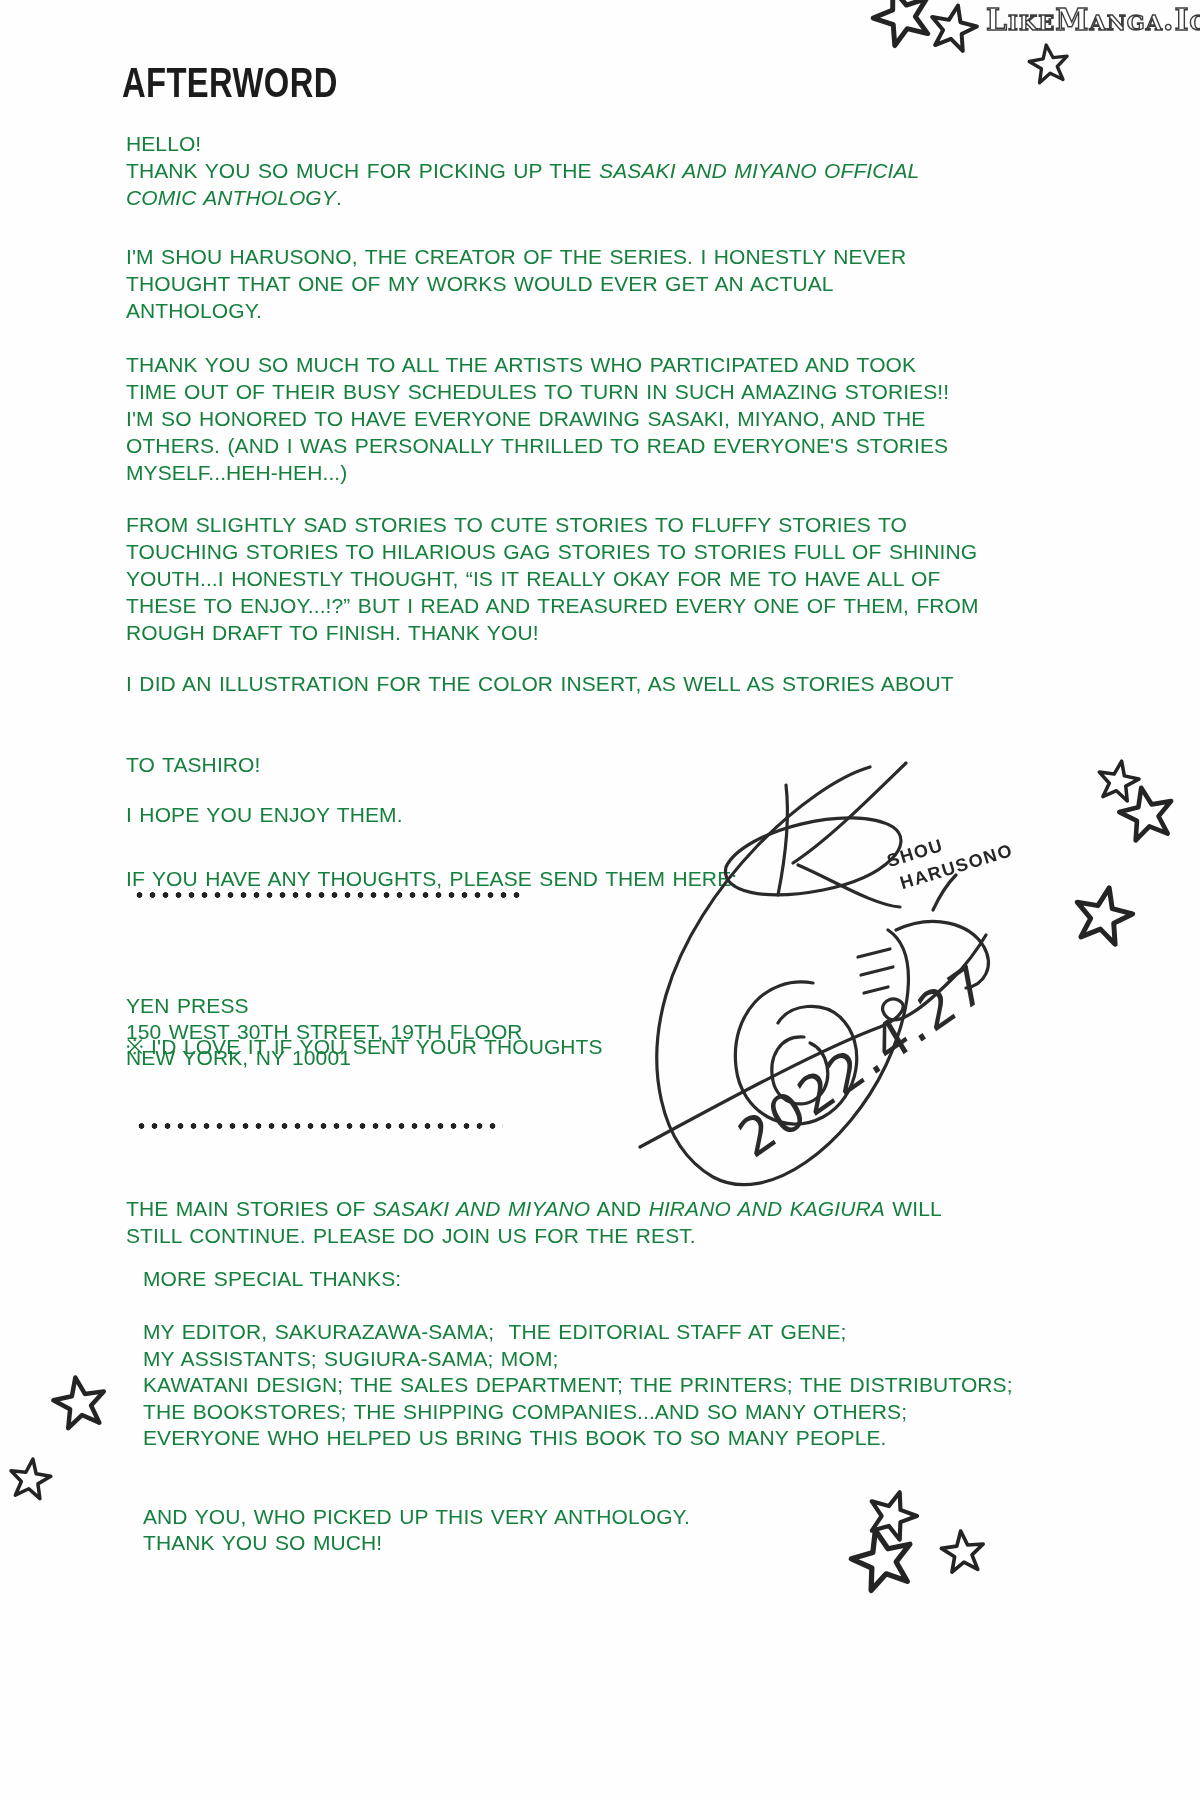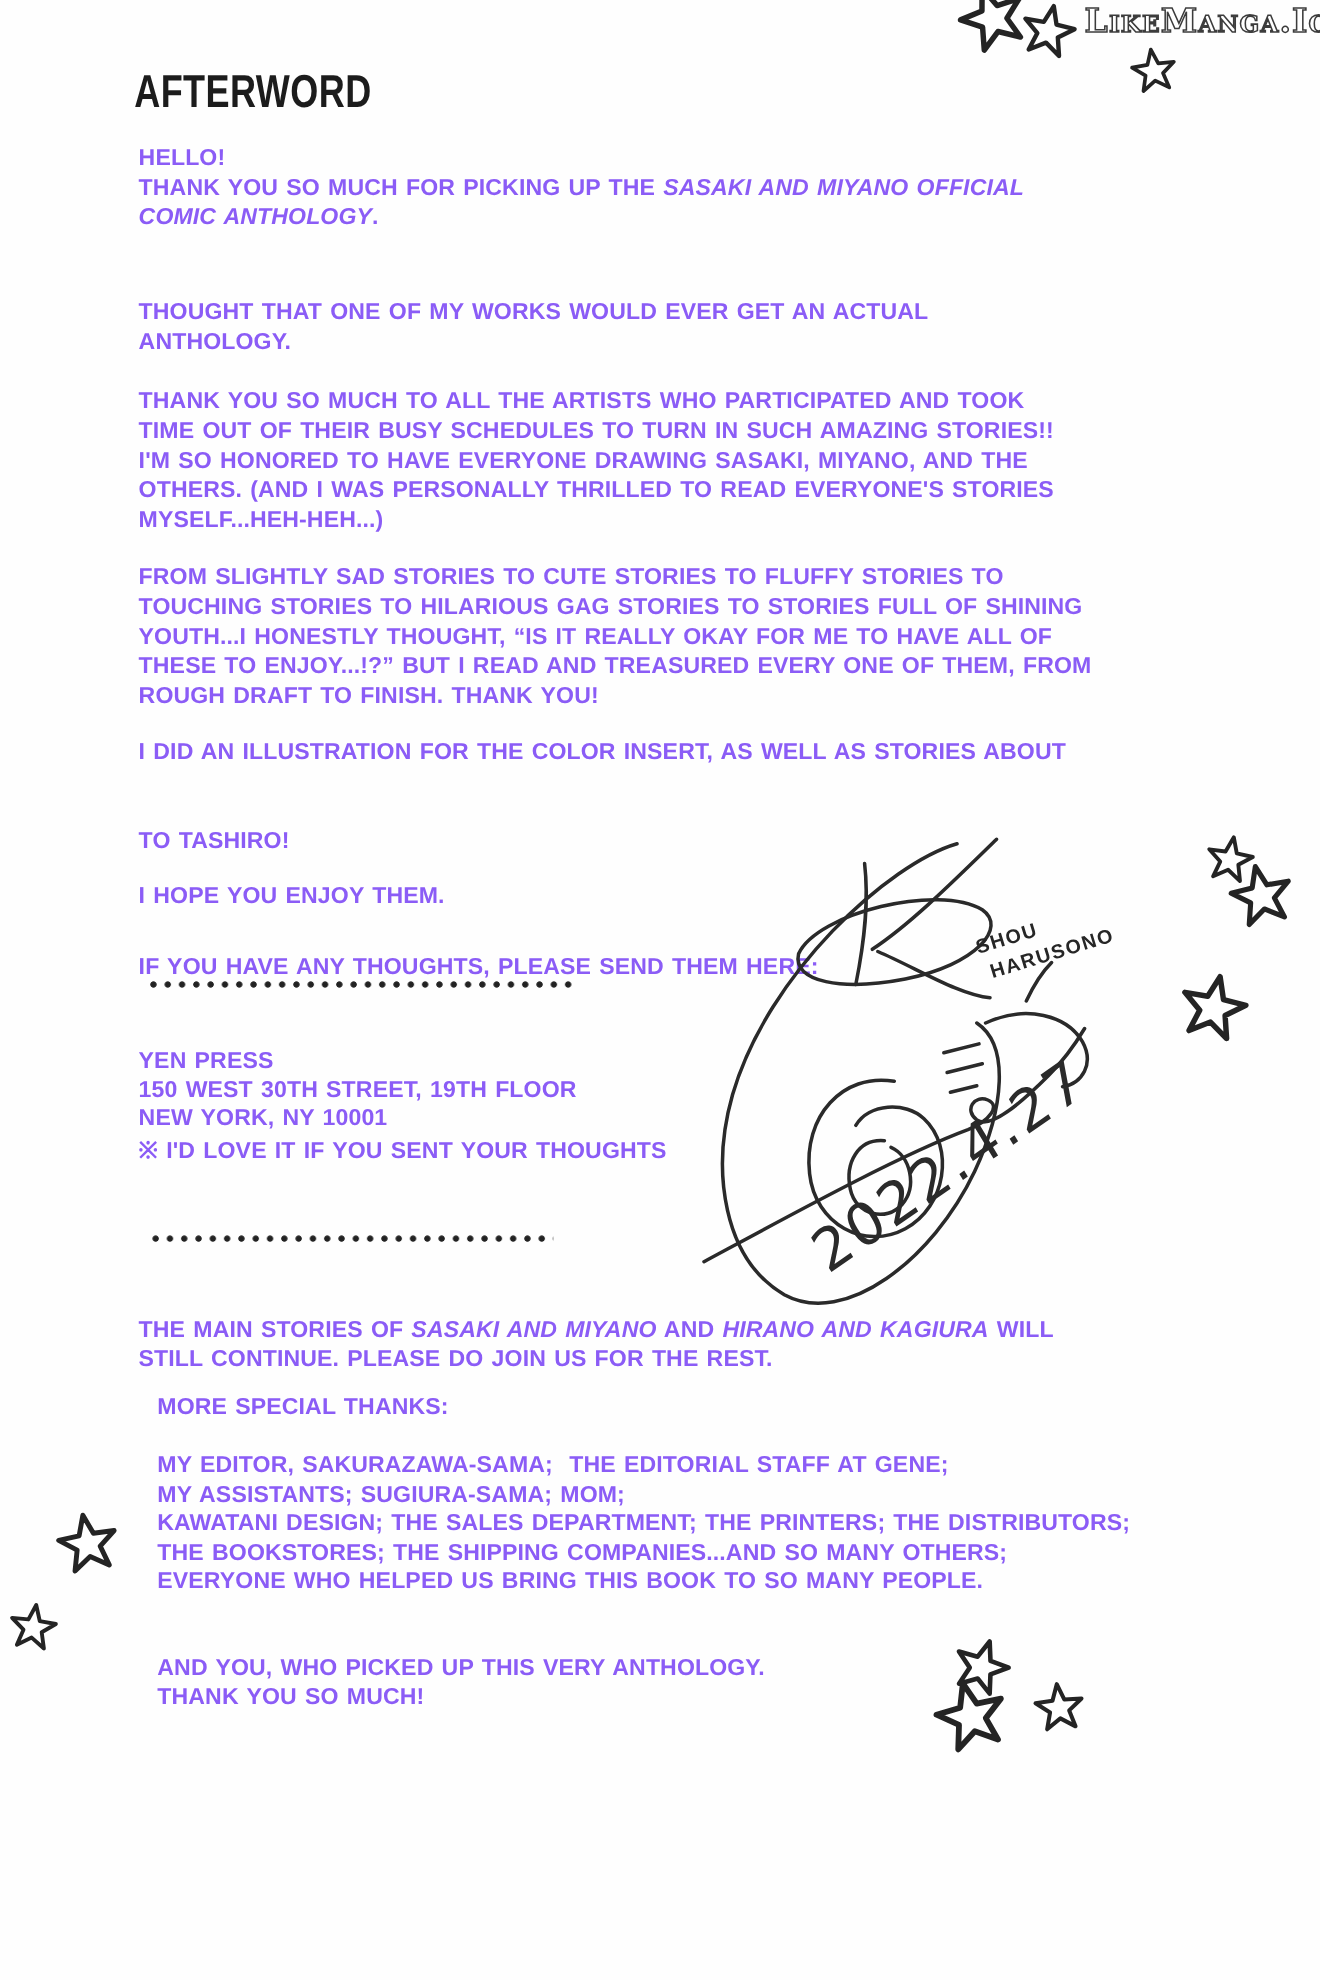--- a/index.html
+++ b/index.html
@@ -15,22 +15,22 @@
   }
 
   .title{
     position:absolute;left:122px;top:60px;
     font-size:42px;font-weight:700;letter-spacing:0.5px;line-height:46px;
     transform:scaleX(0.78);transform-origin:0 0;color:#1c1c1c;
   }
 
   .para{
     position:absolute;left:126px;width:900px;
-    font-size:21px;font-weight:700;line-height:27px;letter-spacing:0.1px;word-spacing:1.5px;
-    white-space:pre-wrap;color:#8b5cf6;
+    font-size:21px;font-weight:400;line-height:27px;letter-spacing:0.1px;word-spacing:1.5px;
+    white-space:pre-wrap;color:#15803d;
   }
   .para .it{font-style:italic;}
   .indent{left:143px;}
 
   .dotline{
     position:absolute;height:8px;
     background-image:radial-gradient(circle, #222 2.5px, transparent 3.2px);
     background-size:13px 8px;background-repeat:repeat-x;background-position:0 50%;
   }
   .dot1{left:133px;top:891px;width:390px;}
@@ -59,30 +59,30 @@
 </head>
 <body>
 
 <div class="page">
 
   <div class="watermark">LikeManga.Io</div>
 
   <div class="title">AFTERWORD</div>
 
   <div class="para" style="top:130px;"><span>HELLO!</span><br><span>THANK YOU SO MUCH FOR PICKING UP THE </span><span class="it">SASAKI AND MIYANO OFFICIAL</span><br><span class="it">COMIC ANTHOLOGY</span><span>.</span></div>
-  <div class="para" style="top:243px;"><br><span>THOUGHT THAT ONE OF MY WORKS WOULD EVER GET AN ACTUAL</span><br><span>ANTHOLOGY.</span></div>
+  <div class="para" style="top:243px;"><span>I'M SHOU HARUSONO, THE CREATOR OF THE SERIES. I HONESTLY NEVER</span><br><span>THOUGHT THAT ONE OF MY WORKS WOULD EVER GET AN ACTUAL</span><br><span>ANTHOLOGY.</span></div>
   <div class="para" style="top:351px;"><span>THANK YOU SO MUCH TO ALL THE ARTISTS WHO PARTICIPATED AND TOOK</span><br><span>TIME OUT OF THEIR BUSY SCHEDULES TO TURN IN SUCH AMAZING STORIES!!</span><br><span>I'M SO HONORED TO HAVE EVERYONE DRAWING SASAKI, MIYANO, AND THE</span><br><span>OTHERS. (AND I WAS PERSONALLY THRILLED TO READ EVERYONE'S STORIES</span><br><span>MYSELF...HEH-HEH...)</span></div>
   <div class="para" style="top:511px;"><span>FROM SLIGHTLY SAD STORIES TO CUTE STORIES TO FLUFFY STORIES TO</span><br><span>TOUCHING STORIES TO HILARIOUS GAG STORIES TO STORIES FULL OF SHINING</span><br><span>YOUTH...I HONESTLY THOUGHT, “IS IT REALLY OKAY FOR ME TO HAVE ALL OF</span><br><span>THESE TO ENJOY...!?” BUT I READ AND TREASURED EVERY ONE OF THEM, FROM</span><br><span>ROUGH DRAFT TO FINISH. THANK YOU!</span></div>
   <div class="para" style="top:670px;"><span>I DID AN ILLUSTRATION FOR THE COLOR INSERT, AS WELL AS STORIES ABOUT</span><br><br><br><span>TO TASHIRO!</span></div>
   <div class="para" style="top:801px;"><span>I HOPE YOU ENJOY THEM.</span></div>
   <div class="para" style="top:865px;"><span>IF YOU HAVE ANY THOUGHTS, PLEASE SEND THEM HERE:</span></div>
 
   <div class="dotline dot1"></div>
 
-  <div class="para" style="top:952px;line-height:26px;"><span>YEN PRESS</span><br><span>150 WEST 30TH STREET, 19TH FLOOR</span><br><span>NEW YORK, NY 10001</span></div>
+  <div class="para" style="top:993px;line-height:26px;"><span>YEN PRESS</span><br><span>150 WEST 30TH STREET, 19TH FLOOR</span><br><span>NEW YORK, NY 10001</span></div>
   <div class="para" style="top:1033px;width:560px;"><span>※ I'D LOVE IT IF YOU SENT YOUR THOUGHTS</span><br></div>
 
   <div class="dotline dot2"></div>
 
   <div class="para indent" style="top:1265px;">MORE SPECIAL THANKS:</div>
   <div class="para" style="top:1195px;"><span>THE MAIN STORIES OF </span><span class="it">SASAKI AND MIYANO</span><span> AND </span><span class="it">HIRANO AND KAGIURA</span><span> WILL</span><br><span>STILL CONTINUE. PLEASE DO JOIN US FOR THE REST.</span></div>
   <div class="para indent" style="top:1319px;line-height:26.5px;"><span>MY EDITOR, SAKURAZAWA-SAMA;  THE EDITORIAL STAFF AT GENE;</span><br><span>MY ASSISTANTS; SUGIURA-SAMA; MOM;</span><br><span>KAWATANI DESIGN; THE SALES DEPARTMENT; THE PRINTERS; THE DISTRIBUTORS;</span><br><span>THE BOOKSTORES; THE SHIPPING COMPANIES...AND SO MANY OTHERS;</span><br><span>EVERYONE WHO HELPED US BRING THIS BOOK TO SO MANY PEOPLE.</span></div>
   <div class="para indent" style="top:1477px;line-height:26.5px;"><br><span>AND YOU, WHO PICKED UP THIS VERY ANTHOLOGY.</span><br><span>THANK YOU SO MUCH!</span></div>
 
   <svg class="signature-svg" width="430" height="460" viewBox="0 0 430 460" fill="none" stroke="#2a2a2a" stroke-width="3.2" stroke-linecap="round" stroke-linejoin="round">

